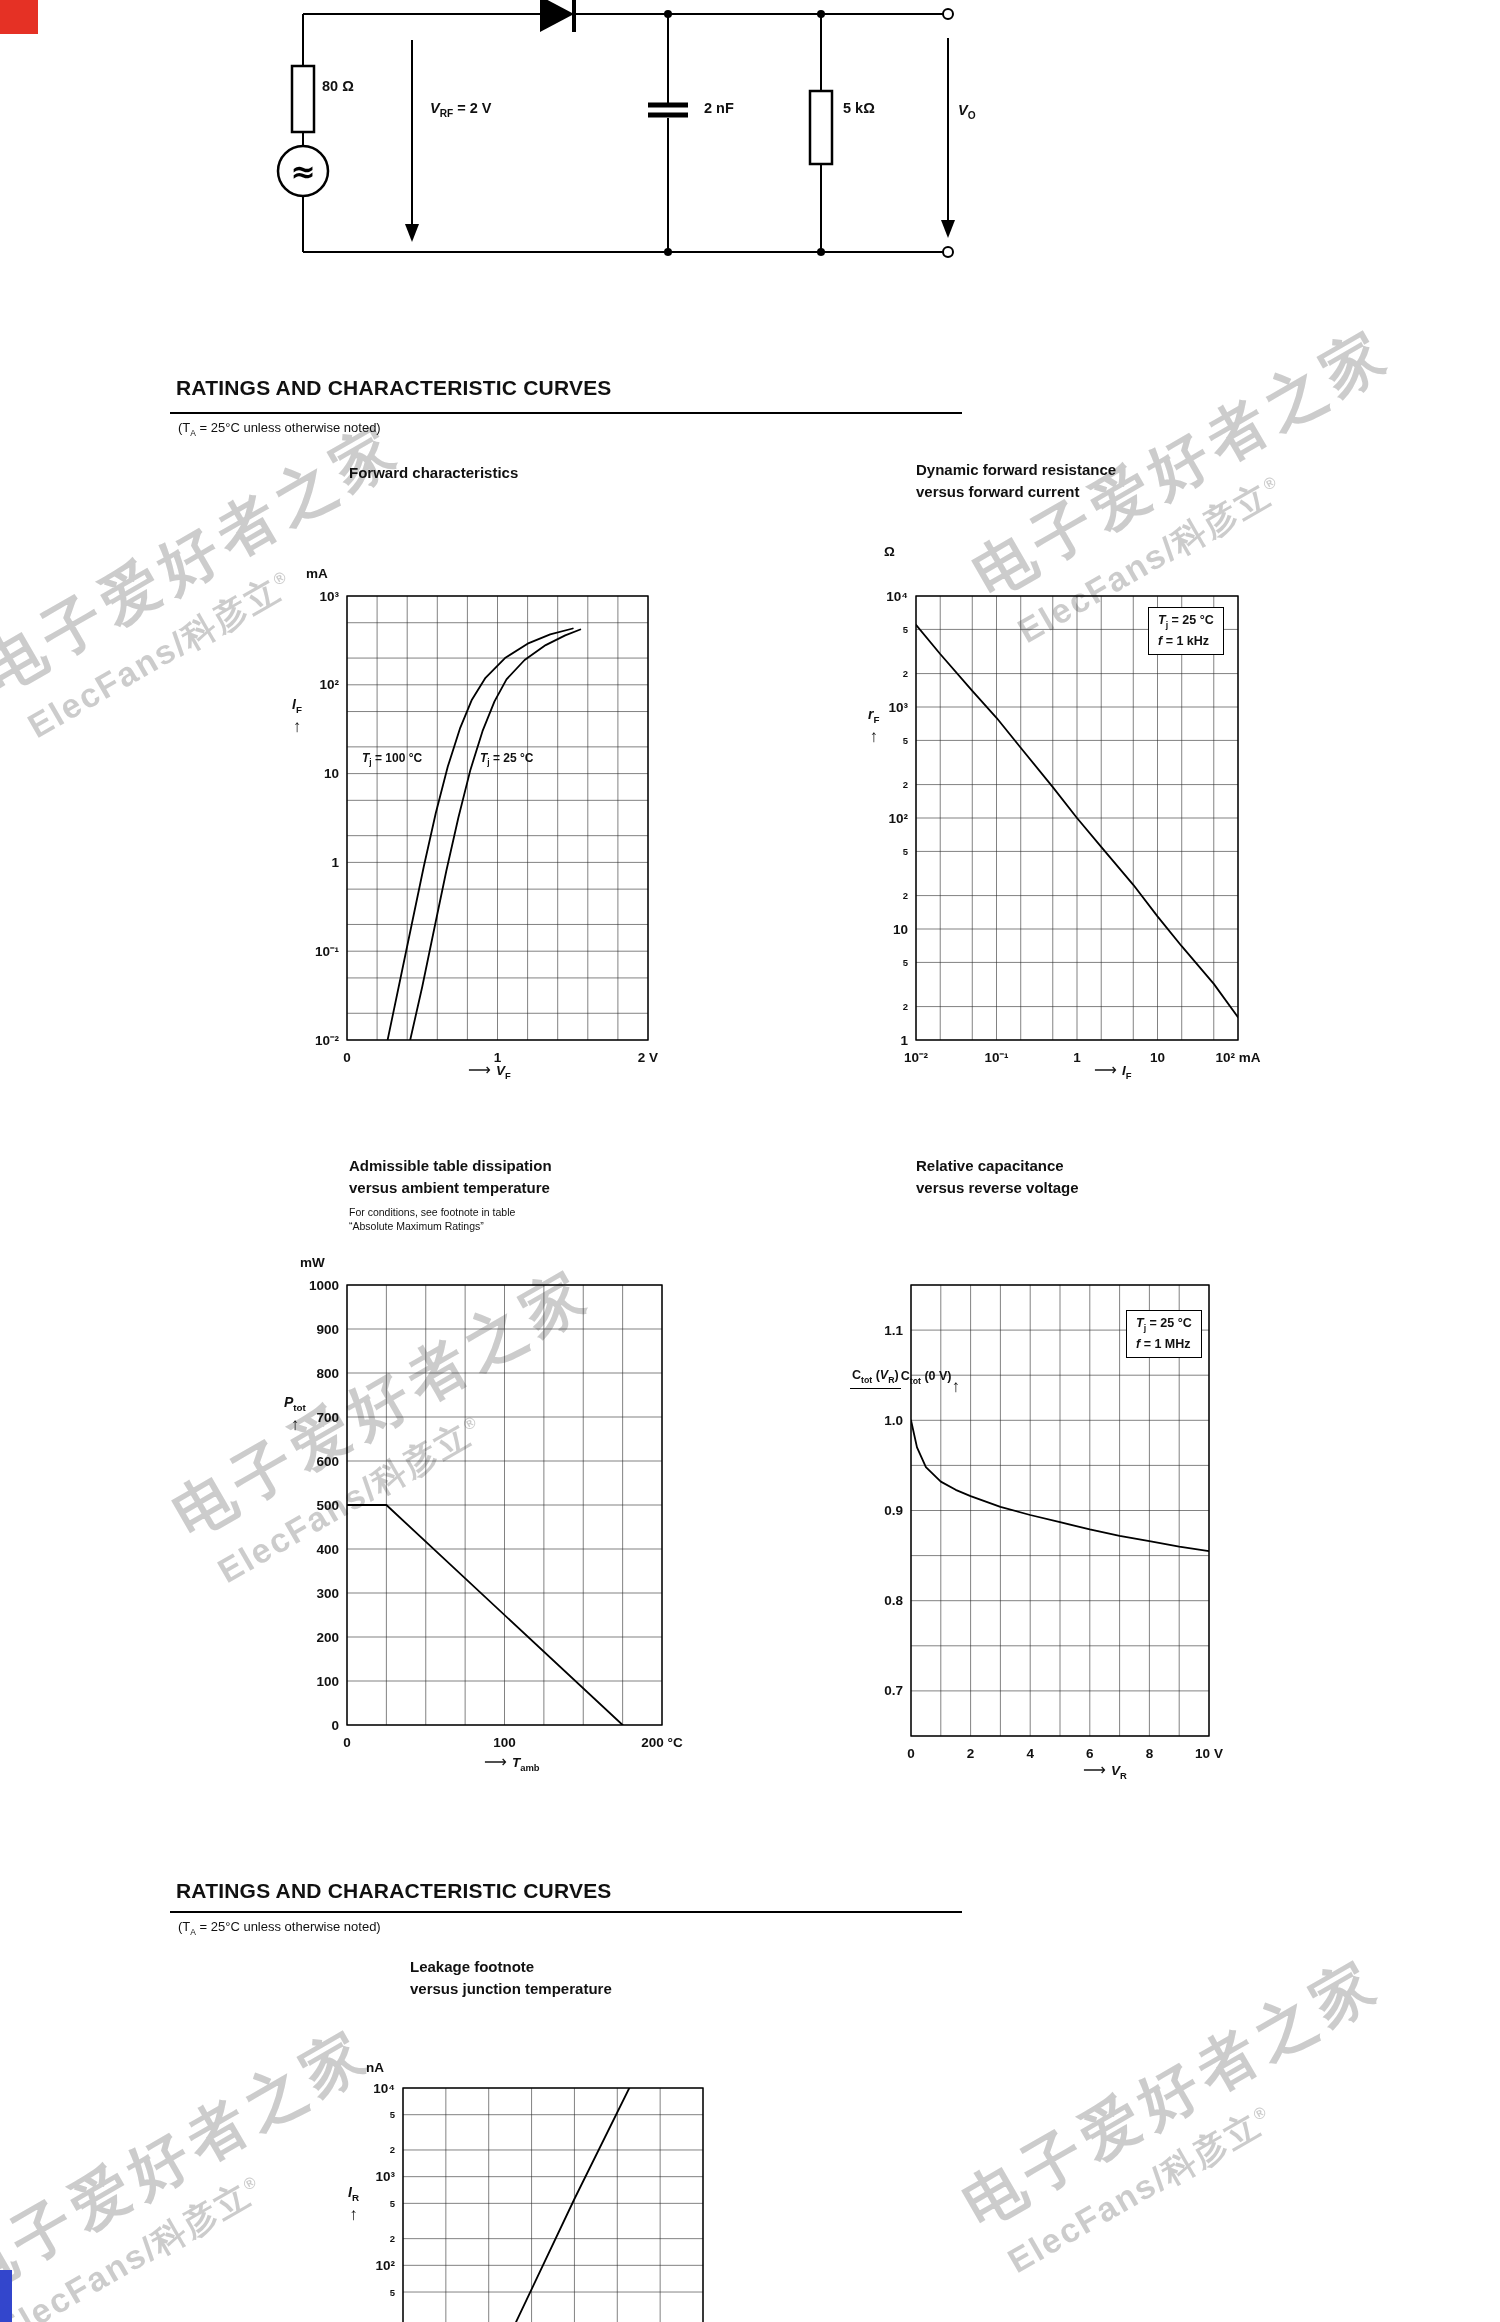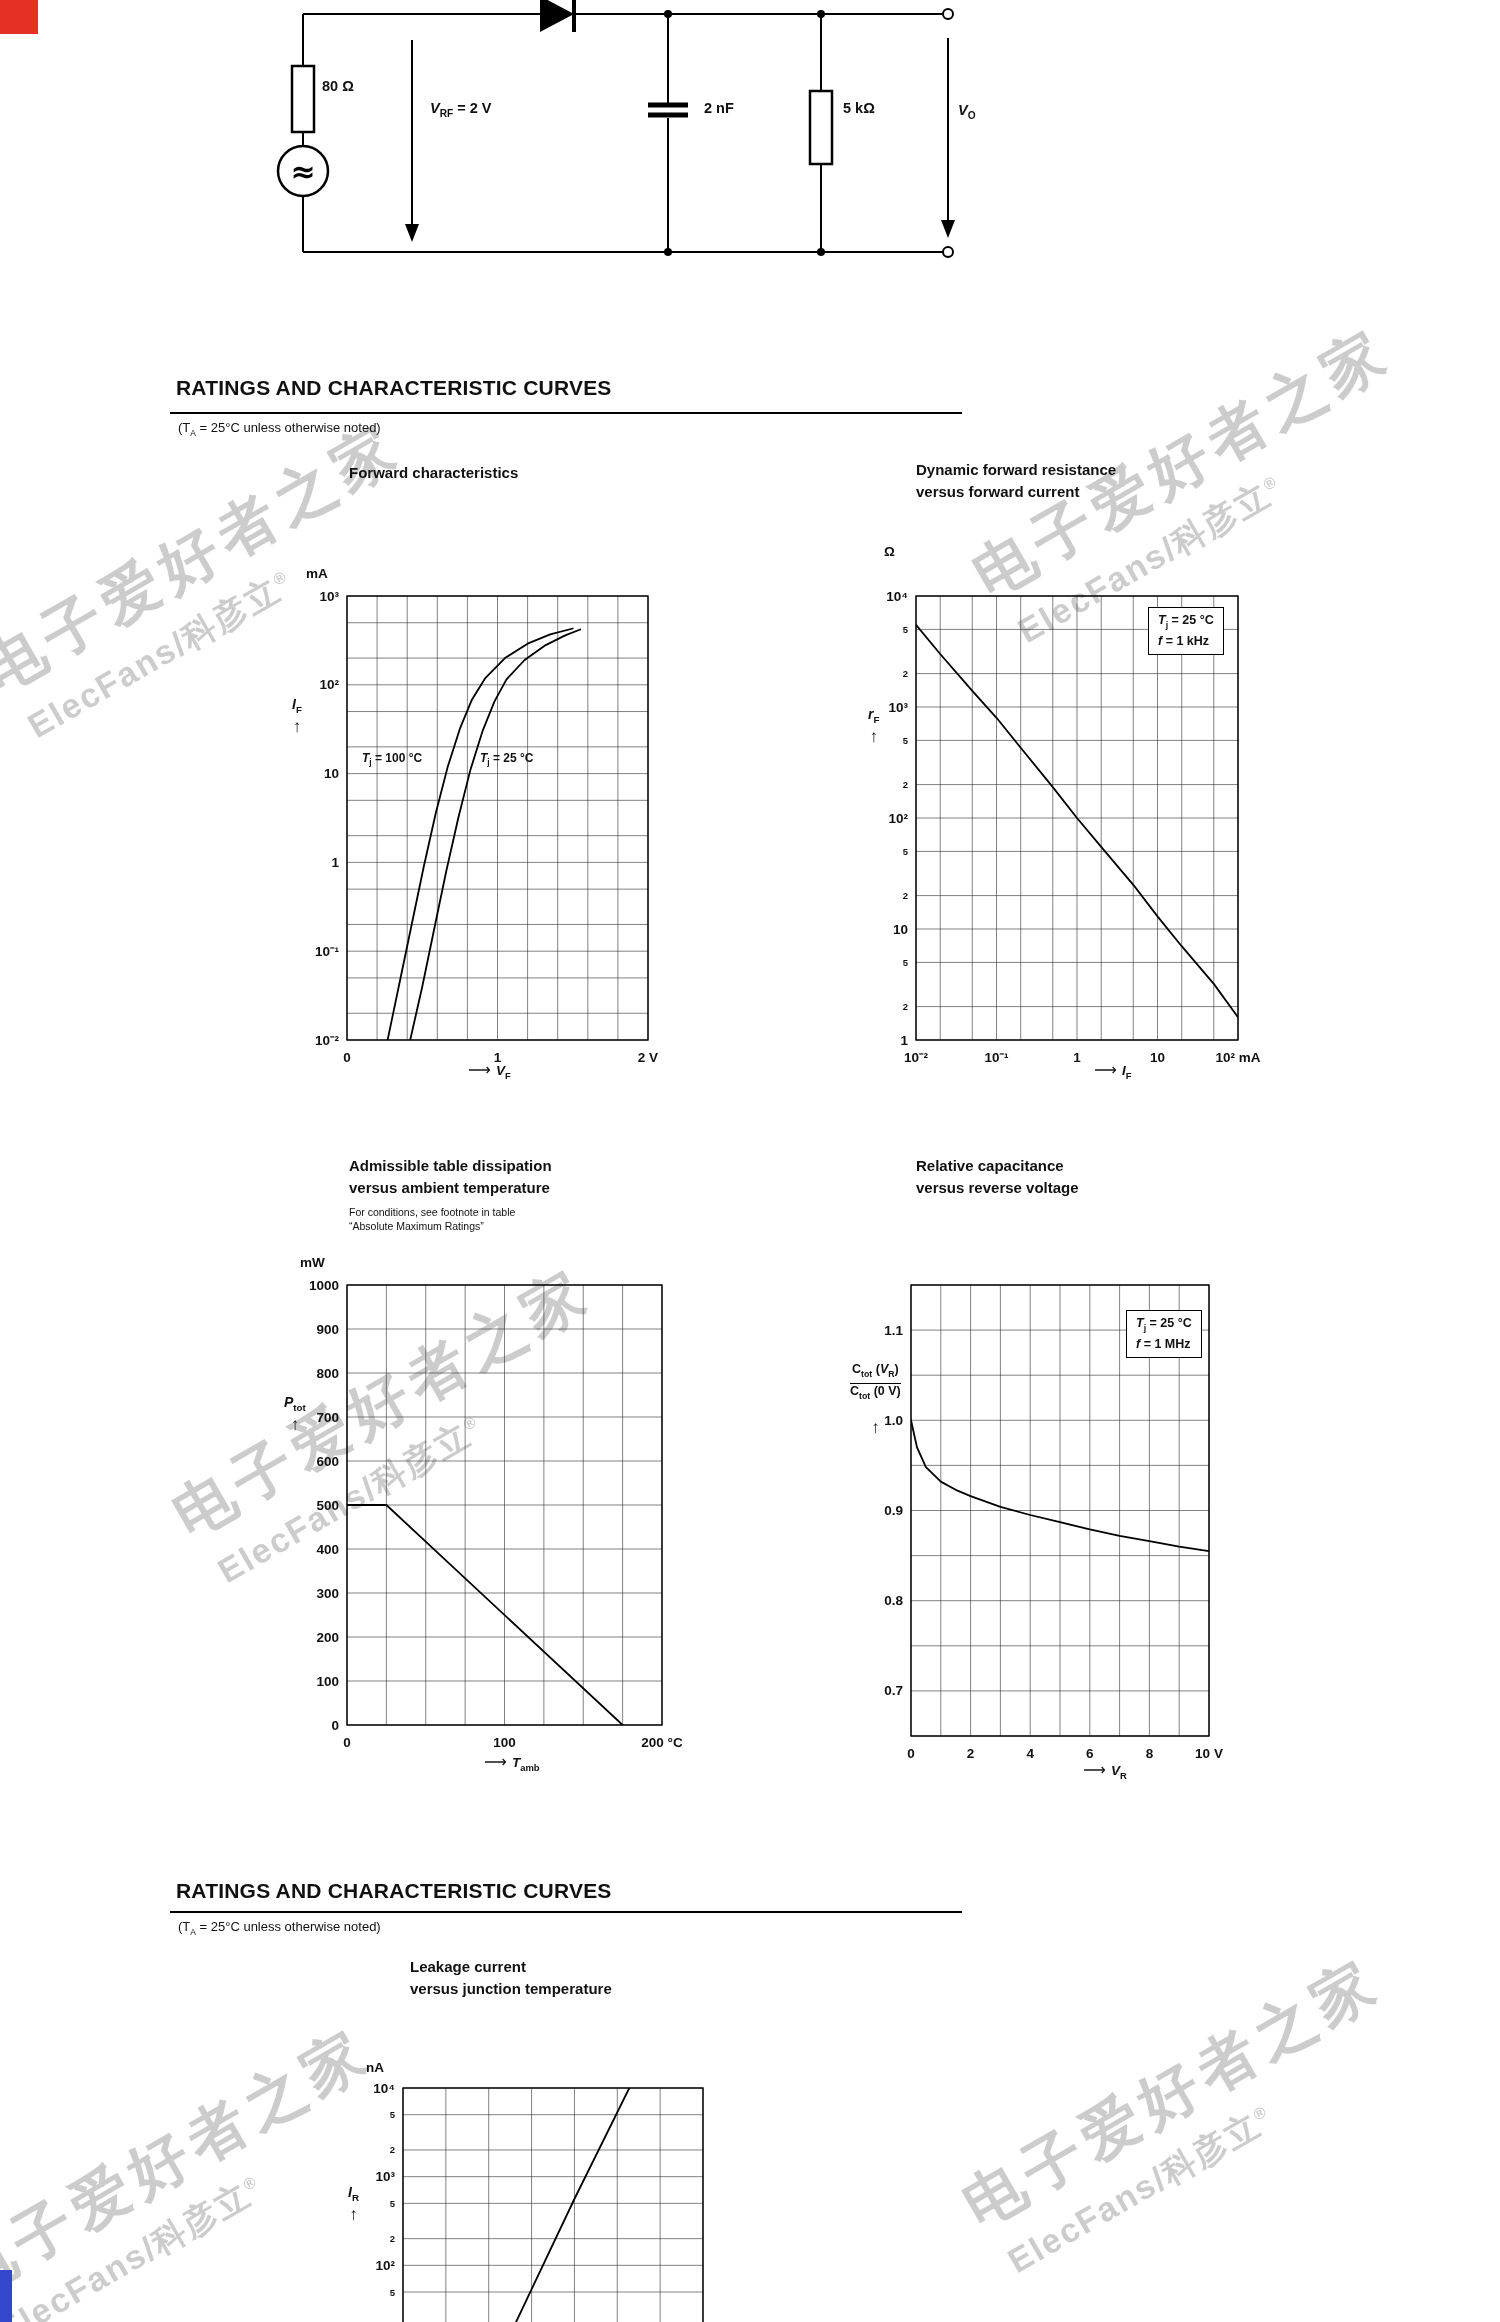--- a/index.html
+++ b/index.html
@@ -34,21 +34,21 @@
   .unit{position:absolute;font-size:13.5px;font-weight:700;z-index:2}
   .yq{position:absolute;display:flex;flex-direction:column;align-items:center;
       font-weight:700;font-size:14px;z-index:2}
   .yq .up{font-size:17px;line-height:1;margin-top:3px;font-style:normal}
   .yq sub,.series-label sub,.xaxis sub,.anno sub,.cap-frac sub{font-size:.7em}
   .series-label{position:absolute;font-size:12px;font-weight:700;z-index:2;background:transparent}
   .xaxis{position:absolute;font-size:13.5px;font-weight:700;z-index:2;white-space:nowrap}
   .xaxis .arr{font-size:16px;margin-right:6px;letter-spacing:-1px;font-weight:400}
   .anno{position:absolute;border:1px solid #000;background:#fff;padding:3px 9px;
         font-size:12.5px;font-weight:700;line-height:1.55;z-index:2;white-space:nowrap}
-  .cap-frac{position:absolute;display:flex;flex-direction:column;align-items:center;
+  .cap-frac{position:absolute;display:flex;align-items:center;
             font-size:12.5px;font-weight:700;line-height:15px;z-index:2}
   .cap-frac .num{border-bottom:1.5px solid #000;padding:0 2px 1px 2px}
   .cap-frac .up{font-size:17px;margin-top:16px;line-height:1}
 
   
   #charts-svg,#circuit-svg{position:absolute;left:0;top:0;z-index:1}
   #charts-svg .grid line{stroke:#2e2e2e;stroke-width:.6}
   #charts-svg .plot-border{stroke:#000;stroke-width:1.4}
   #charts-svg .curve{stroke:#000;stroke-width:1.8;fill:none;stroke-linejoin:round;stroke-linecap:round}
   #charts-svg text{font-family:"Liberation Sans",sans-serif;font-weight:700;fill:#111}
@@ -414,21 +414,21 @@
   </div>
   <div class="xaxis" style="left:1083px;top:1760px">
     <span class="arr">⟶</span><span><i>V</i><sub>R</sub></span>
   </div>
 
   <div class="heading" style="left:176px;top:1879px">RATINGS AND CHARACTERISTIC CURVES</div>
   <div class="rule" style="left:170px;top:1911px;width:792px"></div>
   <div class="head-note" style="left:178px;top:1919px">(T<sub>A</sub> = 25°C unless otherwise noted)</div>
 
   <div class="chart-title" style="left:410px;top:1956px">
-    <div>Leakage current</div>
+    <div>Leakage footnote</div>
     <div>versus junction temperature</div>
   </div>
   <div class="unit" style="left:366px;top:2060px">nA</div>
   <div class="yq" style="left:348px;top:2184px">
     <span><i>I</i><sub>R</sub></span>
     <span class="up">↑</span>
   </div>
 
 </div>
 

